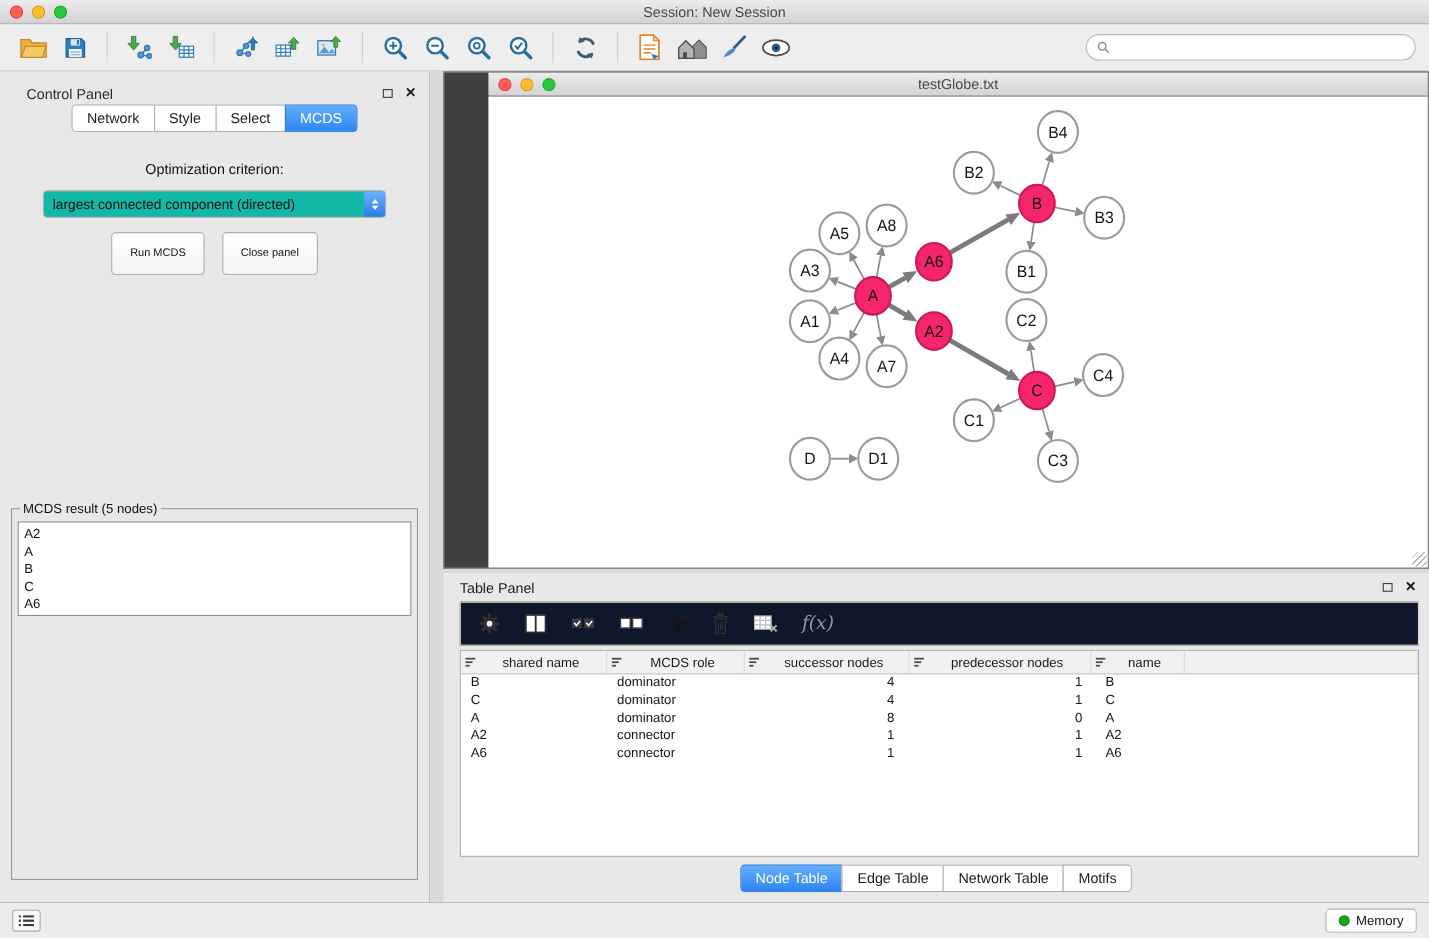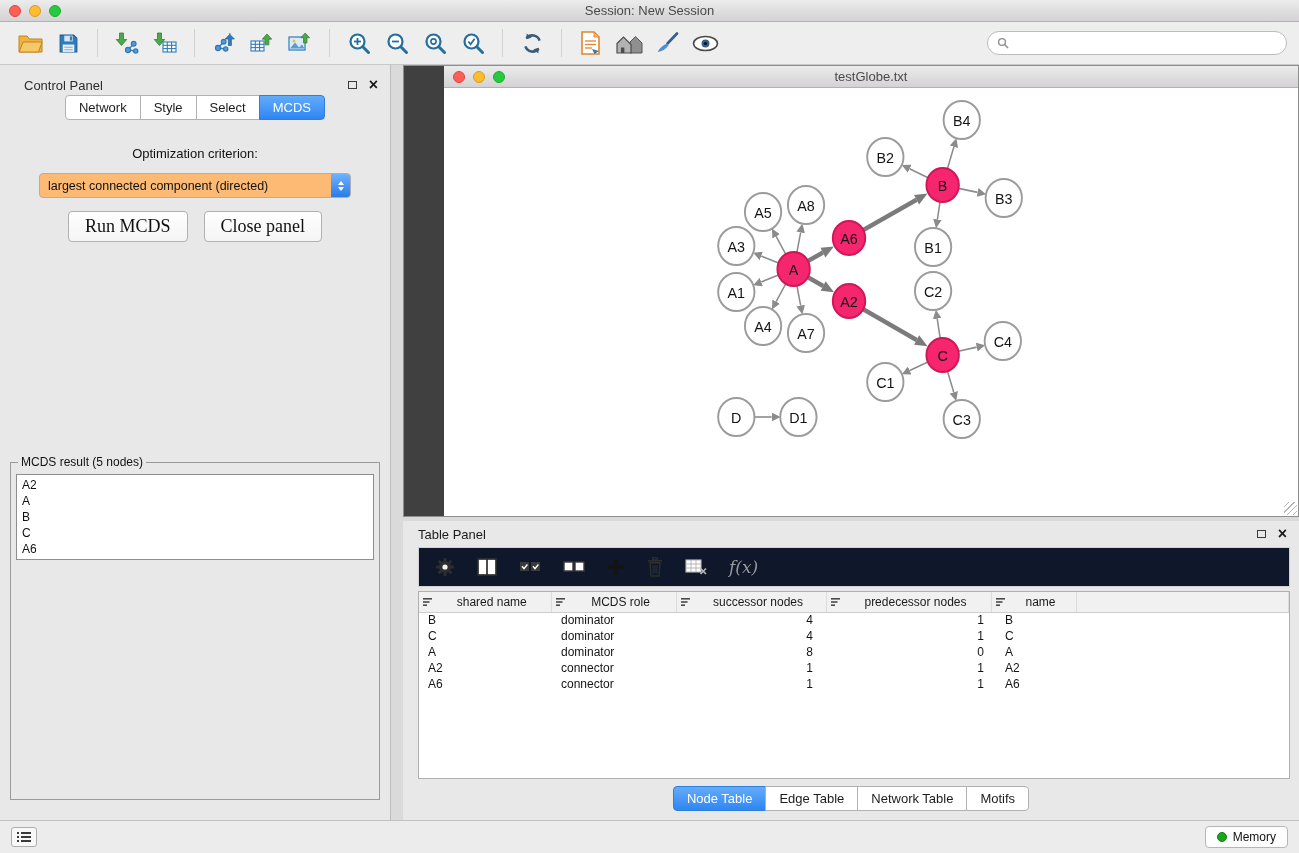--- a/index.html
+++ b/index.html
@@ -30,27 +30,27 @@
   .panel-header{height:28px;display:flex;align-items:flex-end;padding:0 12px;font-size:13px;color:#2c2c2c;flex:0 0 28px;margin-left:12px;}
   .hdr-icons{margin-left:auto;display:flex;gap:12px;align-items:center;}
   .float-icon{width:9px;height:8px;border:1.5px solid #3b3b3b;display:inline-block;}
   .close-x{font-size:16px;font-weight:700;color:#1a1a1a;line-height:1;}
   .cp-tabs{display:flex;justify-content:center;margin-top:2px;}
   .seg{padding:4px 13px;font-size:13px;background:#fff;border:1px solid #b2b1b2;margin-left:-1px;color:#1c1c1c;cursor:default;}
   .seg:first-child{border-radius:4px 0 0 4px;margin-left:0;}
   .seg:last-child{border-radius:0 4px 4px 0;}
   .seg.active{background:linear-gradient(#63acfc,#2f86f1);border-color:#2e7fdd;color:#fff;}
   .opt-label{text-align:center;font-size:13px;margin-top:26px;color:#111;}
-  .dropdown{width:312px;height:25px;margin:12px auto 0;background:#fdba74;border:1px solid #b0afb0;border-radius:4px;display:flex;align-items:center;overflow:hidden;}
+  .dropdown{width:312px;height:25px;margin:12px auto 0;background:#14b8a6;border:1px solid #b0afb0;border-radius:4px;display:flex;align-items:center;overflow:hidden;}
   .dd-text{flex:1;font-size:12.5px;padding-left:8px;color:#111;white-space:nowrap;}
   .dd-stepper{width:19px;height:100%;background:linear-gradient(#6fb2fc,#2a7bea);display:flex;flex-direction:column;align-items:center;justify-content:center;gap:2px;}
   .arr-up{width:0;height:0;border-left:3.5px solid transparent;border-right:3.5px solid transparent;border-bottom:4.5px solid #fff;}
   .arr-dn{width:0;height:0;border-left:3.5px solid transparent;border-right:3.5px solid transparent;border-top:4.5px solid #fff;}
   .cp-buttons{display:flex;justify-content:center;gap:16px;margin-top:13px;}
-  .btn{padding:4px 16px;font-size:18px;background:linear-gradient(#ffffff,#f4f4f4);border:1px solid #b2b1b2;border-radius:4px;color:#111;font-family:Liberation Serif, serif;}
+  .btn{padding:13px 16px;font-size:10px;background:linear-gradient(#ffffff,#f4f4f4);border:1px solid #b2b1b2;border-radius:4px;color:#111;}
   fieldset.result{margin:auto 10px 20px 10px;height:345px;border:1px solid #9b9a9b;padding:5px;display:flex;}
   fieldset.result legend{font-size:12px;color:#111;padding:0 3px;margin-left:2px;}
   .result-list{flex:1;background:#fff;border:1px solid #8f8e8f;padding:2px 5px;font-size:12px;overflow:hidden;}
   .result-item{line-height:16px;color:#111;}
 
   
   .workspace{flex:1;background:#dbdadb;display:flex;flex-direction:column;padding-left:12px;}
 
   
   .network-window{height:452px;background:#404040;border:1px solid #8f8e8f;display:flex;flex-direction:column;flex:0 0 452px;padding-left:40px;}

